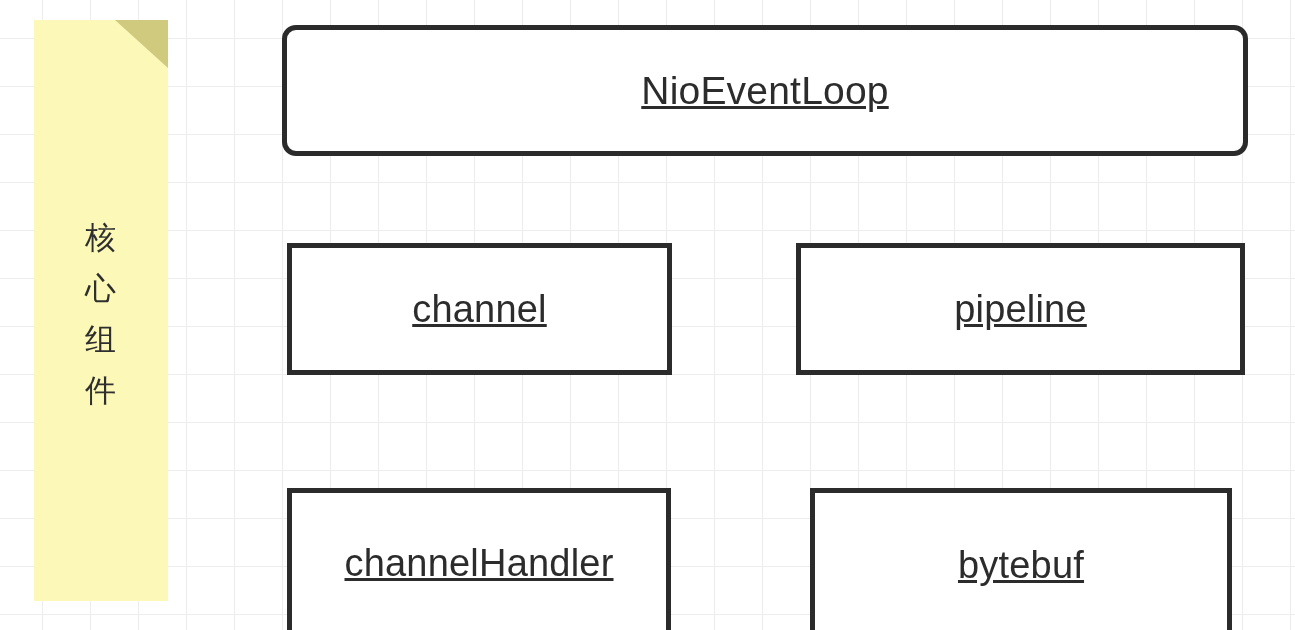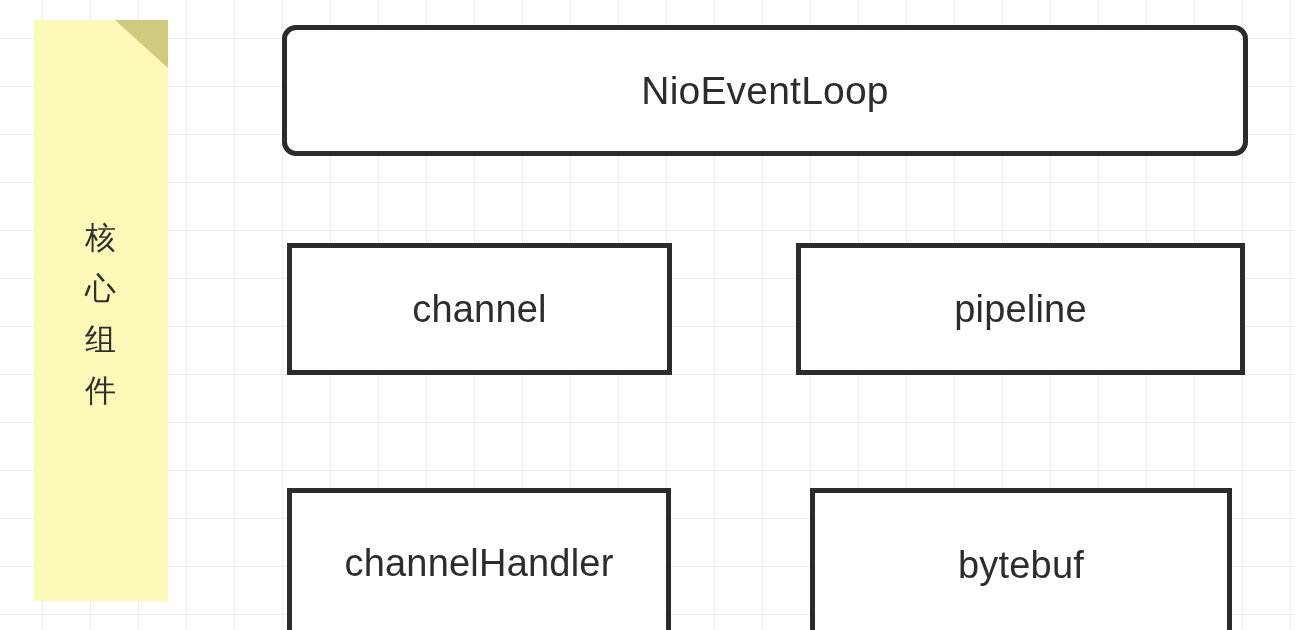--- a/index.html
+++ b/index.html
@@ -64,20 +64,21 @@
   .node {
     position: absolute;
     box-sizing: border-box;
     background: #ffffff;
     border: 5px solid #2b2b2b;
     display: flex;
     align-items: center;
     justify-content: center;
     color: #2c2c2c;
     font-weight: 400;
+    text-decoration: underline;
   }
   .node-label {
     font-size: 38px;
     letter-spacing: 0.2px;
     line-height: 1;
     color: #2c2c2c;
   }
 
   .node--nioeventloop {
     left: 282px;

